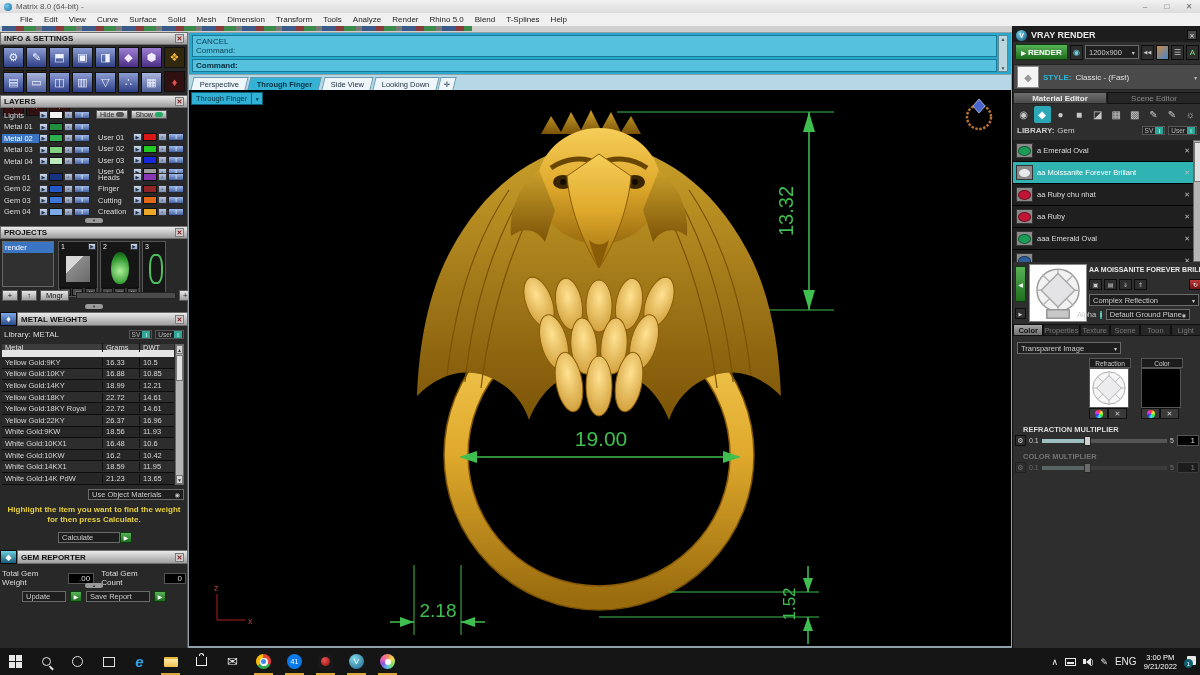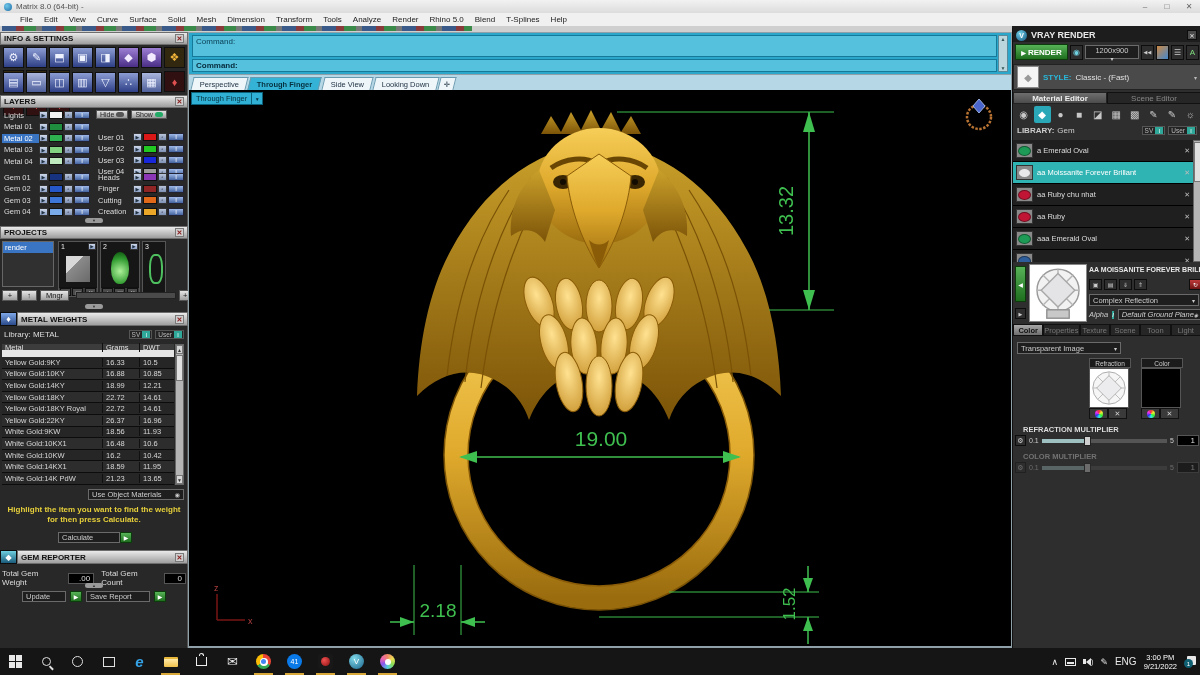--- a/index.html
+++ b/index.html
@@ -509,20 +509,21 @@
     <span class="ddark" style="width:64px;height:11px;">
         <span>Save Report</span>
       </span>
     <span class="gbtn" style="width:12px;height:11px;font-size:6px;">▶</span>
   </div>
 </div>
 
 <div class="abs" id="vframe">
   <div class="cmdarea">
     <div class="cmdbox">
+      <div>CANCEL</div>
       <div>Command:</div>
     </div>
     <div class="cmdline">
         <span>Command:</span>
       </div>
     <div class="cmdsb">
       <span>▲</span>
       <span>▼</span>
     </div>
   </div>
@@ -668,21 +669,21 @@
     <span class="vlogo">V</span>
     <span>VRAY RENDER</span>
     <span class="tile" style="margin-left:auto;width:10px;height:10px;font-size:6px;background:#4a4a4a;">✕</span>
   </div>
   <div class="abs row" style="left:2px;top:16px;width:184px;gap:2px;">
     <span class="gbtn" style="width:62px;height:16px;font-size:8px;font-weight:bold;gap:2px;">
         <span style="font-size:6px;">▶</span>
         <span>RENDER</span>
       </span>
     <span class="tile" style="width:15px;height:15px;font-size:8px;color:#6fd0e0;">◉</span>
-    <span class="ddark" style="width:62px;height:14px;flex-direction:column;">
+    <span class="ddark" style="width:62px;height:14px;">
         <span style="flex:1;">1200x900</span>
         <span style="font-size:6px;">▾</span>
       </span>
     <span class="tile" style="width:15px;height:15px;font-size:5px;">◀◀</span>
     <span class="tile" style="width:15px;height:15px;background:linear-gradient(135deg,#c84,#48c);"></span>
     <span class="tile" style="width:15px;height:15px;font-size:8px;">☰</span>
     <span class="tile" style="width:15px;height:15px;font-size:8px;color:#7fe07f;">A</span>
   </div>
   <div class="abs row" style="left:0;top:36px;width:188px;height:26px;background:#4a4a4a;border:1px solid #222;gap:4px;padding:0 3px;">
     <span style="width:22px;height:22px;background:#f4f4f4;border:1px solid #888;display:flex;align-items:center;justify-content:center;color:#999;font-size:10px;">◆</span>
@@ -791,21 +792,21 @@
       <span class="tile" style="width:13px;height:11px;font-size:6px;">▣</span>
       <span class="tile" style="width:13px;height:11px;font-size:6px;">▤</span>
       <span class="tile" style="width:13px;height:11px;font-size:6px;">⇓</span>
       <span class="tile" style="width:13px;height:11px;font-size:6px;">⇑</span>
       <span class="tile" style="width:13px;height:11px;font-size:6px;background:linear-gradient(#c03a3a,#701414);color:#fff;margin-left:40px;">↻</span>
     </span>
     <span class="ddark" style="position:absolute;left:76px;top:30px;width:110px;height:12px;">
       <span style="flex:1;">Complex Reflection</span>
         <span style="font-size:6px;">▾</span>
     </span>
-    <span class="row" style="position:absolute;left:76px;top:45px;width:112px;gap:4px;font-style:italic;">
+    <span class="row" style="position:absolute;left:64px;top:45px;width:112px;gap:4px;">
       <span style="font-size:7.5px;color:#ccc;">Alpha</span>
       <span class="ti" style="width:9px;height:8px;background:#2fa89a;color:#fff;font-size:5.5px;display:inline-flex;align-items:center;justify-content:center;">I</span>
       <span class="ddark" style="flex:1;height:11px;">
           <span style="flex:1;white-space:nowrap;overflow:hidden;">Default Ground Plane</span>
           <span style="font-size:5px;">◉</span>
         </span>
     </span>
   </div>
 
   <div class="abs row" style="left:0;top:296px;width:188px;">

